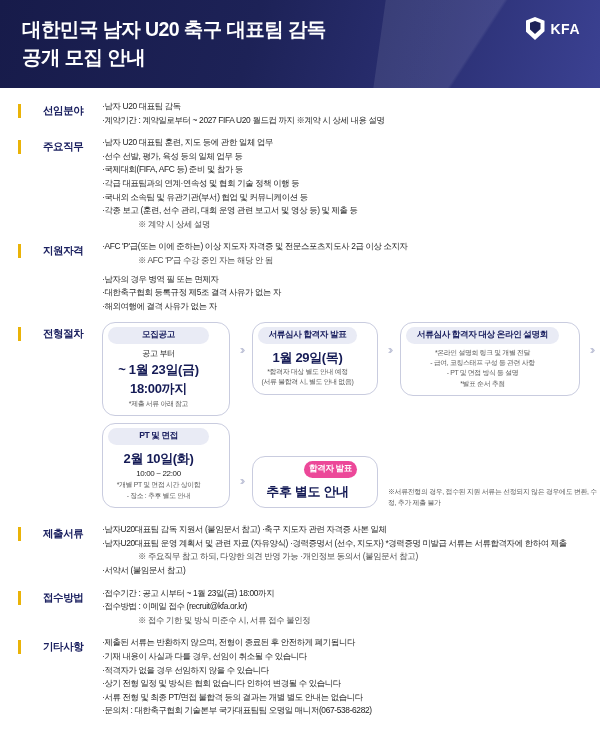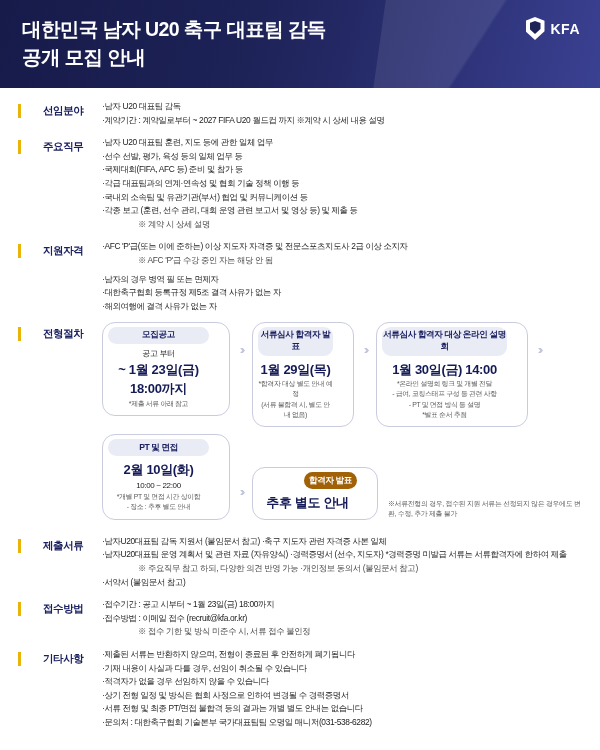--- a/index.html
+++ b/index.html
@@ -89,34 +89,34 @@
   .flow-wrap { padding-top:1px; }
   .flow-top { display:flex; align-items:flex-start; }
   .flow-card {
     border:1px solid #c9ccdf;
     border-radius:13px;
     background:#ffffff;
     padding:4px 20px 6px 5px;
     text-align:center;
   }
   .fc1 { width:128px; }
-  .fc2 { width:102px; }
-  .fc3 { width:152px; }
+  .fc2 { width:126px; }
+  .fc3 { width:180px; }
   .pill {
     display:block;
     margin:0 auto 4px auto;
     background:#e9ebf5;
     color:#1b2060;
     font-size:8.6px;
     font-weight:bold;
     border-radius:9px;
     padding:2.5px 0;
     letter-spacing:-0.4px;
   }
-  .pill.dark { background:#a16207; color:#ffffff;margin-left:46px; }
+  .pill.dark { background:#ec4899; color:#ffffff;margin-left:46px; }
   .fl { font-size:8px; line-height:1.5; color:#222; letter-spacing:-0.35px; }
   .fl.big { font-size:13px; font-weight:bold; color:#141a55; }
   .fl.mini { font-size:6.9px; color:#5a5a5a; }
   .arrow {
     flex:0 0 22px;
     display:flex; align-items:center; justify-content:center;
     height:56px;
     color:#b9bdd4;
     font-size:13px;
     letter-spacing:-3px;
@@ -216,21 +216,20 @@
           <div class="arrow">››</div>
           <div class="flow-card fc2">
             <span class="pill">서류심사 합격자 발표</span>
             <div class="fl big">1월 29일(목)</div>
             <div class="fl mini">*합격자 대상 별도 안내 예정</div>
             <div class="fl mini">(서류 불합격 시, 별도 안내 없음)</div>
           </div>
           <div class="arrow">››</div>
           <div class="flow-card fc3">
             <span class="pill">서류심사 합격자 대상 온라인 설명회</span>
-            <div class="fl big">1월 30일(금) 14:00</div>
             <div class="fl mini">*온라인 설명회 링크 및 개별 전달</div>
             <div class="fl mini" style="white-space:pre-line">- 급여, 코칭스태프 구성 등 관련 사항
 - PT 및 면접 방식 등 설명
 *발표 순서 추첨</div>
           </div>
           <div class="arrow">››</div>
         </div>
 
         <div class="flow-bottom">
           <div class="flow-card fcb1">
@@ -282,21 +281,21 @@
 
     <div class="row">
       <div class="label-col">
         <span class="sec-label">기타사항</span>
       </div>
       <div class="body-col">
         <ul class="lines">
           <li>·제출된 서류는 반환하지 않으며, 전형이 종료된 후 안전하게 폐기됩니다</li>
           <li>·기재 내용이 사실과 다를 경우, 선임이 취소될 수 있습니다</li>
           <li>·적격자가 없을 경우 선임하지 않을 수 있습니다</li>
-          <li>·상기 전형 일정 및 방식은 협회 사정으로 인하여 변경될 수 경력증명서</li>
+          <li>·상기 전형 일정 및 방식은 협회 없습니다 인하여 변경될 수 있습니다</li>
           <li>·서류 전형 및 최종 PT/면접 불합격 등의 결과는 개별 별도 안내는 없습니다</li>
-          <li>·문의처 : 대한축구협회 기술본부 국가대표팀팀 오명일 매니저(031-538-6282)</li>
+          <li>·문의처 : 대한축구협회 기술본부 국가대표팀팀 오명일 매니저(067-538-6282)</li>
         </ul>
       </div>
     </div>
 
   </div>
 </div>
 
 </body></html>

